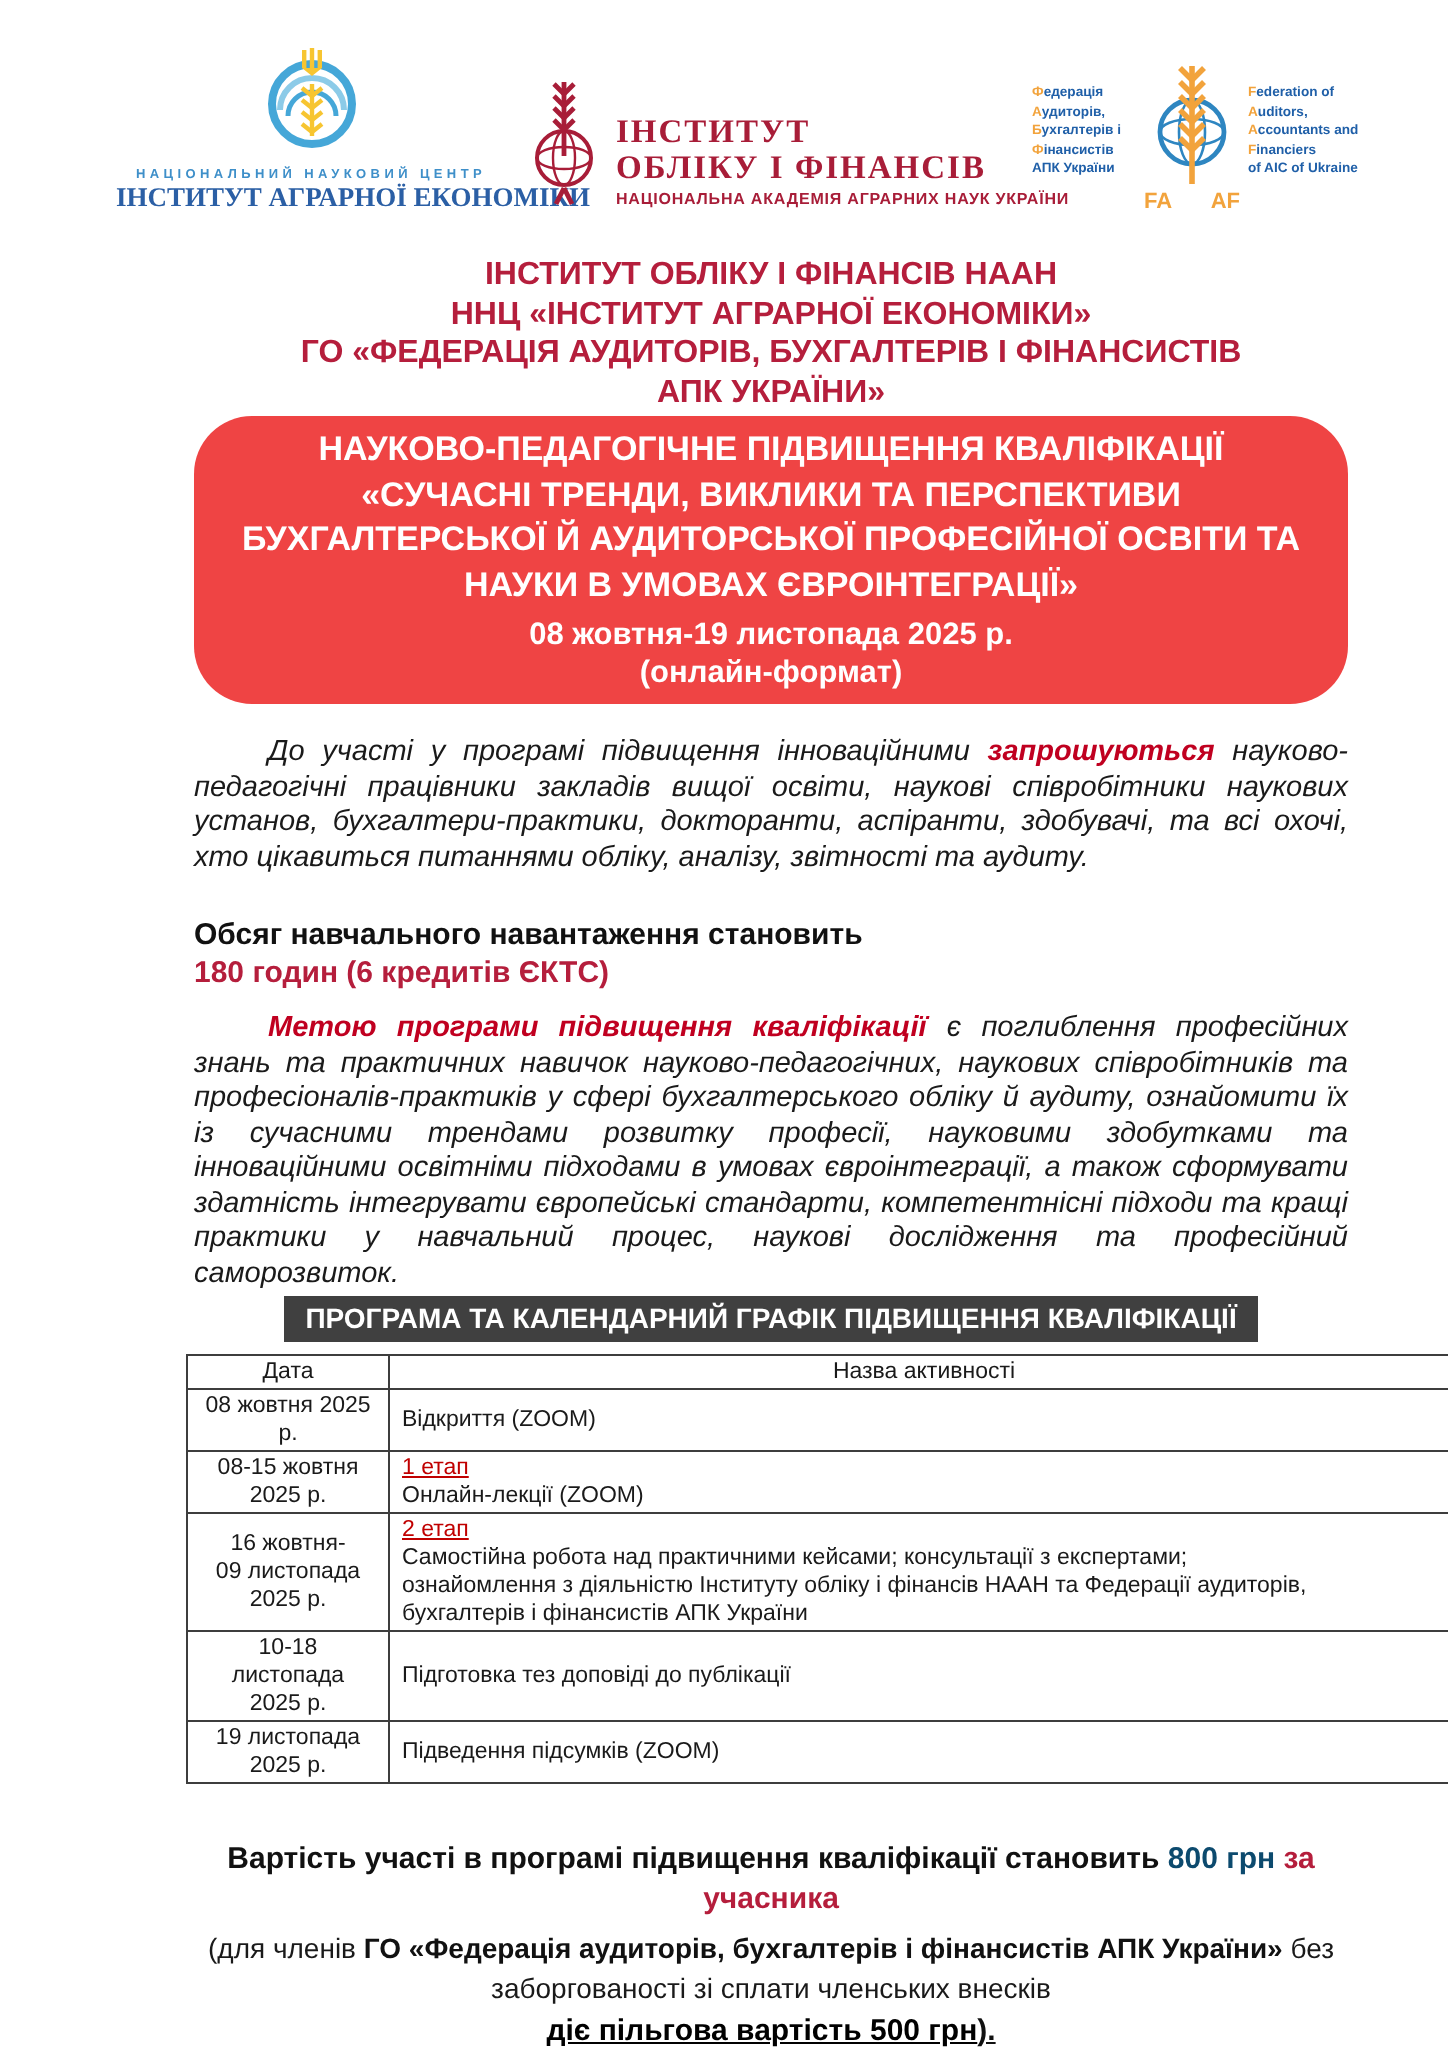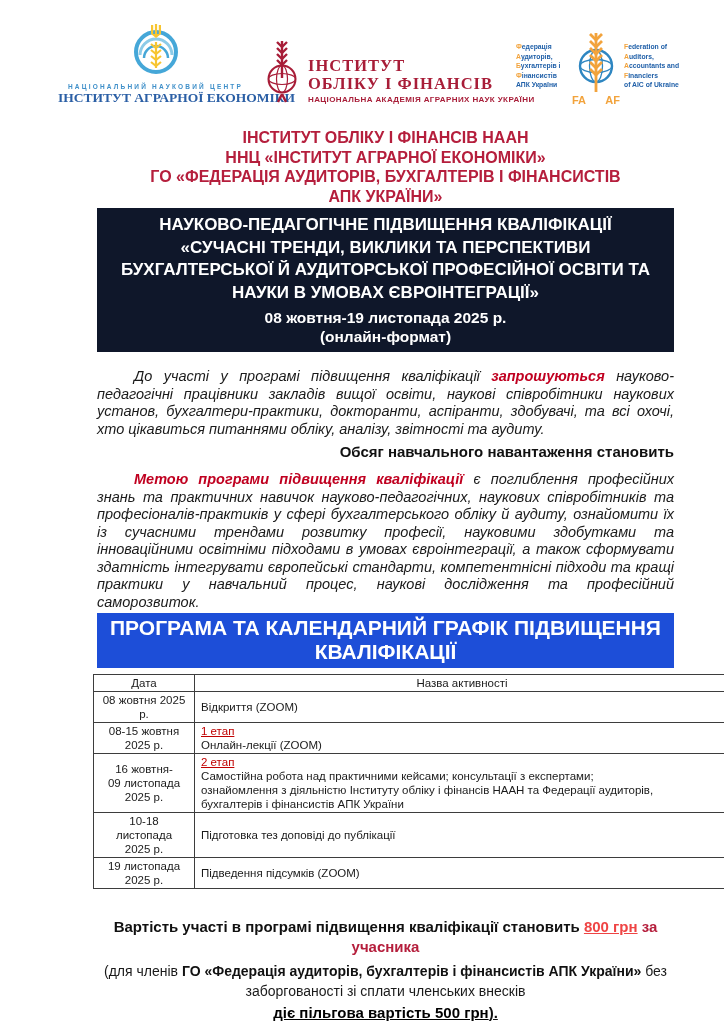--- a/index.html
+++ b/index.html
@@ -25,50 +25,50 @@
   .faaf-center { position:relative; width:48px; text-align:center; }
   .faaf-fa { position:absolute; bottom:2px; left:0; width:100%; display:flex; justify-content:space-between; gap:9px;
              font-size:11px; font-weight:bold; color:#F2A33C; }
 
   
   .content { position:absolute; left:97px; top:0; width:577px; padding-top:128px; }
 
   .organizers { text-align:center; font-size:16px; font-weight:bold; color:#B51E3C;
                 line-height:19.5px; white-space:pre-line; }
 
-  .banner { margin-top:2px; background:#0f172a; color:#ffffff; text-align:center; padding:6px 12px; }
+  .banner { margin-top:2px; background:#ef4444; color:#ffffff; text-align:center; padding:6px 12px;border-radius:29px; }
   .banner-title { font-size:17px; font-weight:bold; line-height:22.5px; white-space:pre-line; }
   .banner-dates { font-size:15.5px; font-weight:bold; line-height:19px; margin-top:4px; }
   .banner-format { font-size:15.5px; font-weight:bold; line-height:19px; }
 
   .body-par { font-size:14.5px; font-style:italic; color:#1a1a1a; line-height:17.5px;
               text-align:justify; text-indent:37px; }
   .par-intro { margin-top:16px; }
   .par-goal { margin-top:10px; }
   .red-bold { color:#C00020; font-weight:bold; }
 
-  .workload { margin-top:4px; text-align:right; }
+  .workload { margin-top:20px; text-align:left; }
   .workload-l1 { font-size:15px; font-weight:bold; color:#111; line-height:19px; }
   .workload-l2 { font-size:15px; font-weight:bold; color:#B51E3C; line-height:19px; }
 
   .program-banner-wrap { margin-top:2px; text-align:center; }
-  .program-banner { display:inline-block; background:#1d4ed8; color:#fff; font-size:21px;
+  .program-banner { display:inline-block; background:#404040; color:#fff; font-size:14px;
                     font-weight:bold; padding:3px 11px 4px; }
 
   table.schedule { margin-top:6px; margin-left:-4px; width:637px; border-collapse:collapse; }
   .schedule th, .schedule td { border:1px solid #3d3d3d; font-size:11.5px; color:#1a1a1a;
                                vertical-align:middle; padding:1px 6px; line-height:14px; }
   .schedule th { font-weight:normal; text-align:center; height:17px; }
   .schedule td.date { width:101px; text-align:center; white-space:pre-line; }
   .schedule td.act { text-align:left; white-space:pre-line; }
   .stage { display:block; color:#C00000; text-decoration:underline; }
 
   .pricing { margin-top:28px; text-align:center; }
   .price-l1 { font-size:15px; font-weight:bold; color:#111; line-height:20px; }
-  .price-num { color:#ef4444; text-decoration:underline; }
+  .price-num { color:#0c4a6e; }
   .price-per { color:#B51E3C; }
   .price-l2 { font-size:14px; color:#1a1a1a; line-height:20px; margin-top:4px; }
   .price-l2 b { color:#111; }
   .price-l3 { font-size:15px; font-weight:bold; line-height:20px; margin-top:2px; }
   .discount { color:#000000; text-decoration:underline; }
   .discount-close { color:#111; text-decoration:underline; }
   .price-l4 { font-size:14px; color:#1a1a1a; line-height:20px; margin-top:2px; }
 </style>
 </head>
 <body>
@@ -168,24 +168,25 @@
 
     <div class="banner">
       <div class="banner-title">НАУКОВО-ПЕДАГОГІЧНЕ ПІДВИЩЕННЯ КВАЛІФІКАЦІЇ
 «СУЧАСНІ ТРЕНДИ, ВИКЛИКИ ТА ПЕРСПЕКТИВИ
 БУХГАЛТЕРСЬКОЇ Й АУДИТОРСЬКОЇ ПРОФЕСІЙНОЇ ОСВІТИ ТА
 НАУКИ В УМОВАХ ЄВРОІНТЕГРАЦІЇ»</div>
       <div class="banner-dates">08 жовтня-19 листопада 2025 р.</div>
       <div class="banner-format">(онлайн-формат)</div>
     </div>
 
-    <p class="body-par par-intro"><span>До участі у програмі підвищення кваліфікації </span><span class="red-bold">запрошуються</span><span> науково-педагогічні працівники закладів вищої освіти, наукові співробітники наукових установ, бухгалтери-практики, докторанти, аспіранти, здобувачі, та всі охочі, хто цікавиться питаннями обліку, аналізу, звітності та аудиту.</span></p>
+    <p class="body-par par-intro"><span>До участі у програмі підвищення інноваційними </span><span class="red-bold">запрошуються</span><span> науково-педагогічні працівники закладів вищої освіти, наукові співробітники наукових установ, бухгалтери-практики, докторанти, аспіранти, здобувачі, та всі охочі, хто цікавиться питаннями обліку, аналізу, звітності та аудиту.</span></p>
 
     <div class="workload">
       <div class="workload-l1">Обсяг навчального навантаження становить</div>
+      <div class="workload-l2">180 годин (6 кредитів ЄКТС)</div>
     </div>
 
     <p class="body-par par-goal"><span class="red-bold">Метою програми підвищення кваліфікації</span><span> є поглиблення професійних знань та практичних навичок науково-педагогічних, наукових співробітників та професіоналів-практиків у сфері бухгалтерського обліку й аудиту, ознайомити їх із сучасними трендами розвитку професії, науковими здобутками та інноваційними освітніми підходами в умовах євроінтеграції, а також сформувати здатність інтегрувати європейські стандарти, компетентнісні підходи та кращі практики у навчальний процес, наукові дослідження та професійний саморозвиток.</span></p>
 
     <div class="program-banner-wrap">
       <span class="program-banner">ПРОГРАМА ТА КАЛЕНДАРНИЙ ГРАФІК ПІДВИЩЕННЯ КВАЛІФІКАЦІЇ</span>
     </div>
 
     <table class="schedule">
       <thead>

